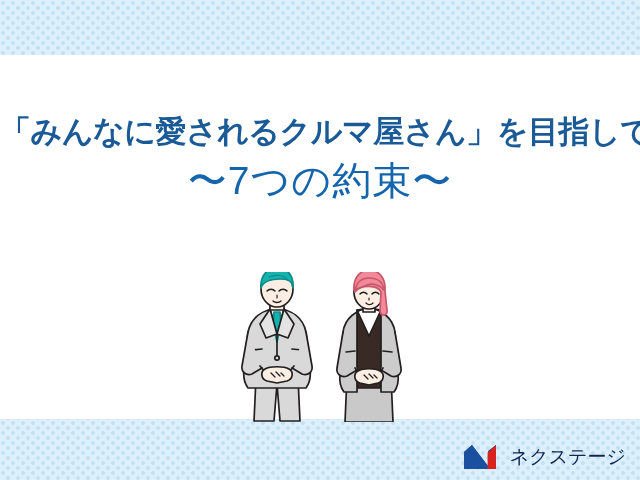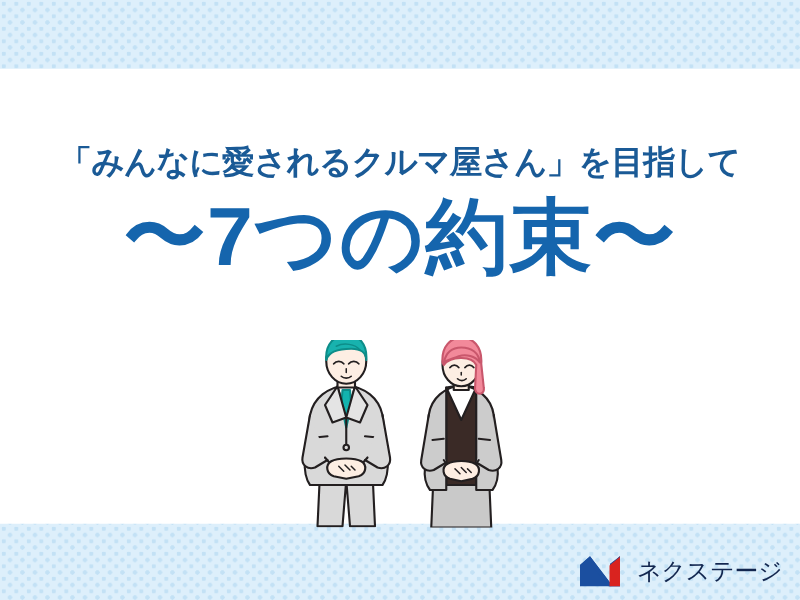--- a/index.html
+++ b/index.html
@@ -37,31 +37,31 @@
   #headline-block {
     position: absolute;
     left: 0;
     top: 116px;
     width: 640px;
     text-align: center;
     line-height: 1;
   }
   #headline-line1 {
     display: block;
-    font-size: 26px;
+    font-size: 31px;
     font-weight: bold;
     color: #1a5a96;
     letter-spacing: -0.5px;
     white-space: nowrap;
   }
   #headline-line2 {
     display: block;
     margin-top: 14px;
-    font-size: 66px;
-    font-weight: bold;
+    font-size: 39px;
+    font-weight: normal;
     color: #1565ad;
     letter-spacing: 1px;
     white-space: nowrap;
   }
 
   
   #illustration {
     position: absolute;
     left: 236px;
     top: 272px;

